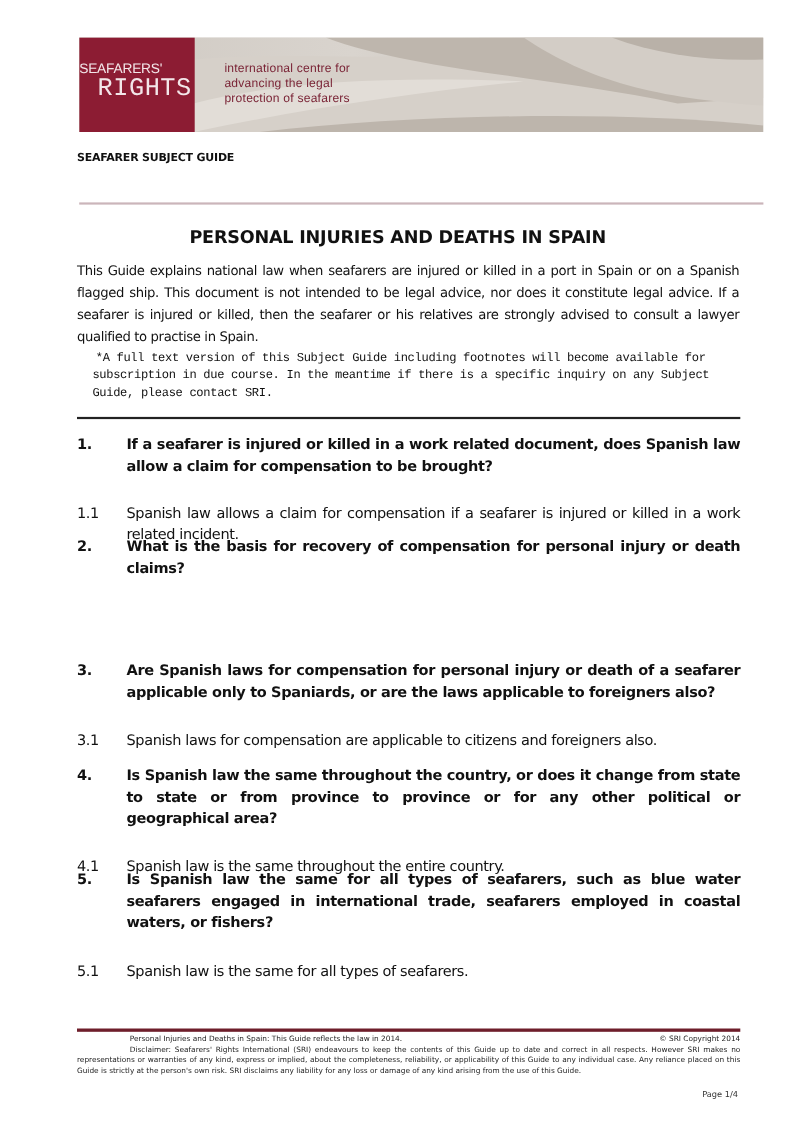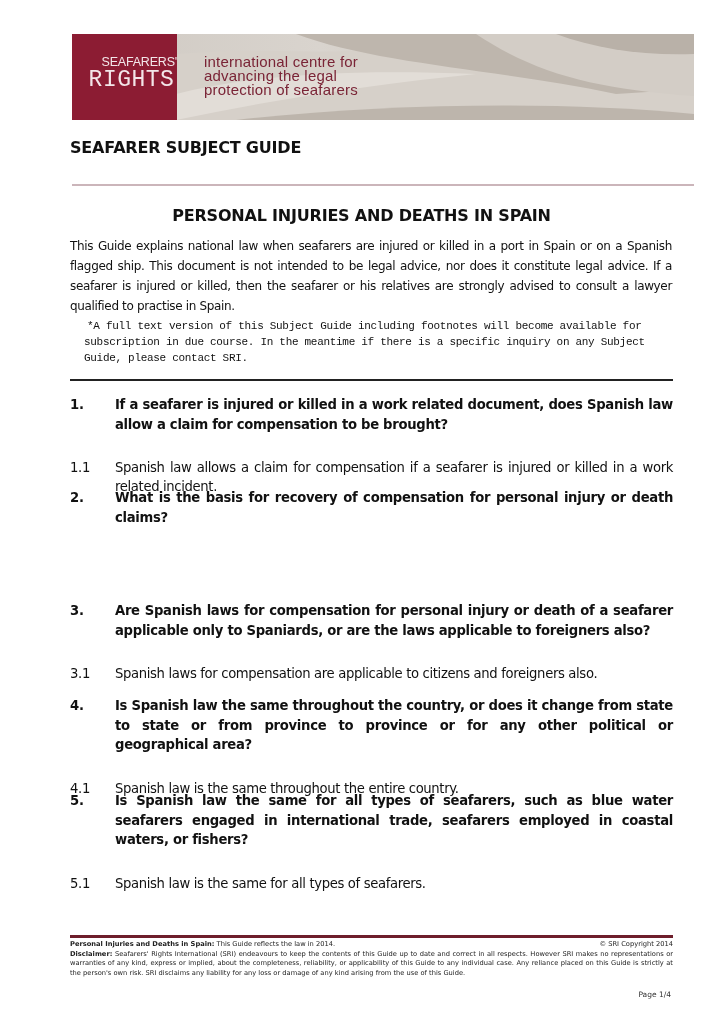--- a/index.html
+++ b/index.html
@@ -4,30 +4,30 @@
   <style>
     html, body { margin: 0; padding: 0; background: #ffffff; }
     body { width: 723px; height: 1024px; position: relative; overflow: hidden;
            font-family: "DejaVu Sans", sans-serif; color: #111; }
 
     
     .banner { position: absolute; left: 72px; top: 34px; width: 622px; height: 86px; overflow: hidden;
               background: linear-gradient(90deg, #cfc9c2 0%, #d9d4ce 40%, #cbc4bc 70%, #dcd7d1 100%); }
     .banner svg.waves { position: absolute; left: 104px; top: 0; }
     .logo-box { position: absolute; left: 0; top: 0; width: 105px; height: 86px; background: #8c1c33; }
-    .logo-line1 { position: absolute; left: 0; width: 105px; top: 21px; text-align: right;
+    .logo-line1 { position: absolute; left: 0; width: 105px; top: 21px; text-align: left;
                   color: #f3e6e9; font-family: "Liberation Sans", sans-serif; font-size: 12.5px; letter-spacing: -0.2px; }
     .logo-line2 { position: absolute; left: 0; width: 119px; top: 33px; text-align: center;
                   color: #f3e6e9; font-family: Liberation Mono, monospace; font-size: 23px; letter-spacing: 0.5px; }
     .tagline { position: absolute; left: 132px; top: 21px; color: #7a2436;
-               font-family: "Liberation Sans", sans-serif; font-size: 15px; line-height: 14px; letter-spacing: 0.2px; }
+               font-family: "Liberation Sans", sans-serif; font-size: 11px; line-height: 14px; letter-spacing: 0.2px; }
     .tagline div { white-space: nowrap; }
 
     
-    .guide-label { position: absolute; left: 70px; top: 138px; font-weight: bold; font-size: 16px;
+    .guide-label { position: absolute; left: 70px; top: 138px; font-weight: bold; font-size: 10px;
                    font-family: "DejaVu Sans", sans-serif; letter-spacing: -0.2px; }
     .rule-pink { position: absolute; left: 72px; top: 184px; width: 622px; height: 2px; background: #cbb5ba; }
     .doc-title { position: absolute; left: 0; width: 723px; top: 206px; text-align: center; font-weight: bold;
                  font-size: 16px; letter-spacing: -0.2px; }
 
     .intro { position: absolute; left: 70px; top: 236px; width: 602px; font-size: 12px; line-height: 20px;
              text-align: justify; letter-spacing: -0.35px; }
     .note { position: absolute; left: 84px; top: 318px; width: 590px; font-size: 11px; line-height: 16px;
             letter-spacing: -0.3px; text-indent: 3px; font-family: Liberation Mono, monospace; }
     .rule-black { position: absolute; left: 70px; top: 379px; width: 603px; height: 2px; background: #222; }
@@ -37,21 +37,21 @@
     .q { display: flex; font-weight: bold; font-size: 13.2px; line-height: 19.5px; letter-spacing: -0.3px; }
     .a { display: flex; font-size: 13.2px; line-height: 18.5px; letter-spacing: -0.35px; margin-top: 25px; }
     .num { width: 45px; flex: 0 0 45px; }
     .txt { flex: 1; text-align: justify; }
 
     
     .footer-rule { position: absolute; left: 70px; top: 935px; width: 603px; height: 3px; background: #6e1e2b; }
     .footer { position: absolute; left: 70px; top: 940px; width: 603px; font-size: 6.7px; line-height: 9.5px;
               font-family: "DejaVu Sans", sans-serif; color: #222; }
     .footer .row1 { display: flex; justify-content: space-between; }
-    .footer b { font-weight: bold; }
+    .footer b { font-weight: normal; margin-left: 48px; }
     .footer .disc { text-align: justify; }
     .page-num { position: absolute; right: 52px; top: 990px; font-size: 7.5px; color: #333; }
   </style>
 </head>
 <body>
 
 <div class="banner">
   <svg class="waves" width="518" height="86" viewBox="0 0 518 86">
     <path d="M0,20 C120,10 200,30 260,0 L518,0 L518,86 L0,86 Z" fill="#d6d0c9"></path>
     <path d="M120,0 C200,30 320,35 440,60 L518,55 L518,0 Z" fill="#beb6ad"></path>

